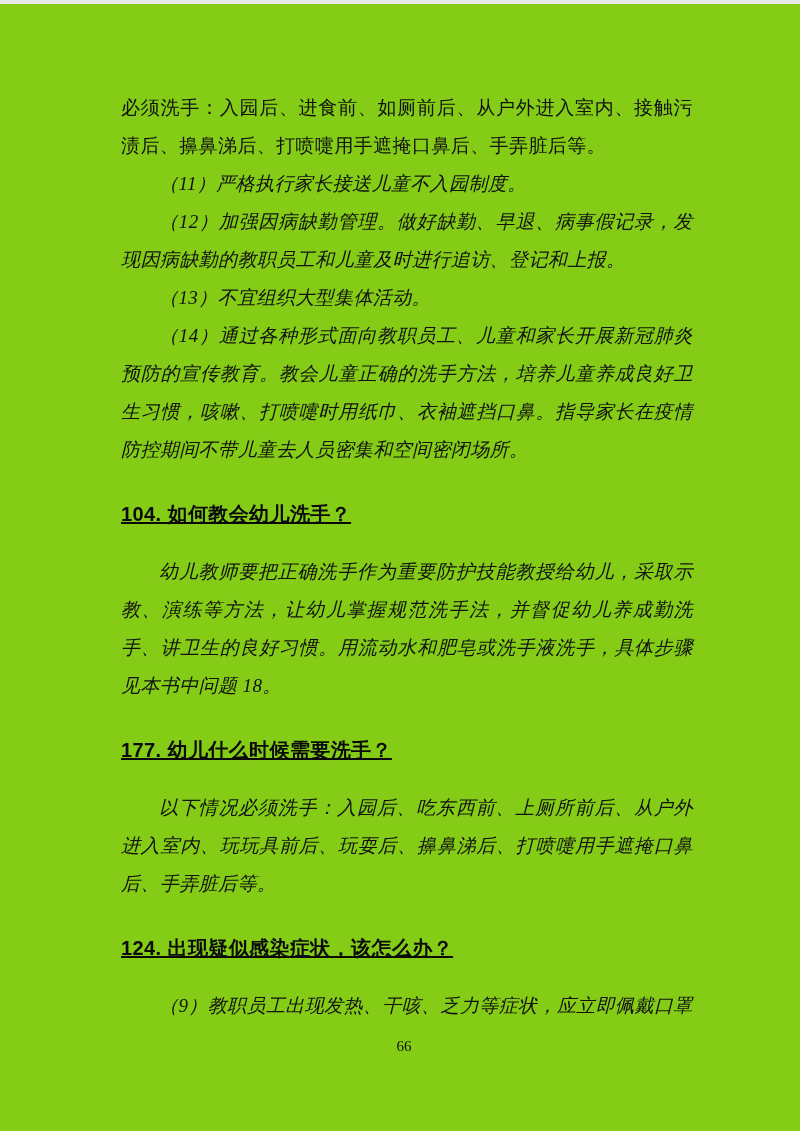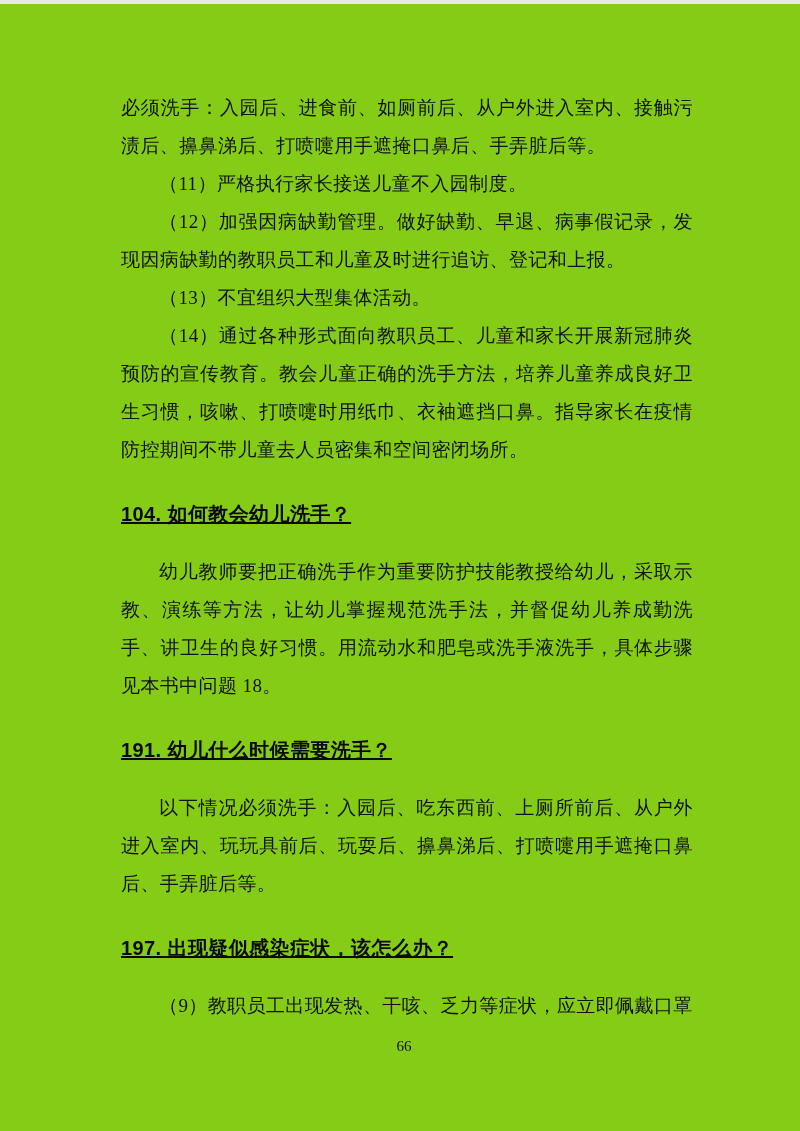--- a/index.html
+++ b/index.html
@@ -27,20 +27,21 @@
     font-family: "Liberation Serif", "DejaVu Serif", serif;
     font-size: 19px;
     line-height: 38px;
     text-align: justify;
     text-justify: inter-ideograph;
     word-break: break-all;
     letter-spacing: 0.4px;
   }
   .para.indent {
     text-indent: 2em;
+    font-style: italic;
   }
   .heading {
     margin: 30px 0 24px 0;
     font-family: "Liberation Sans", "DejaVu Sans", sans-serif;
     font-weight: bold;
     font-size: 20px;
     line-height: 30px;
     color: #0a0a0a;
     letter-spacing: 0.4px;
     text-decoration: underline;
@@ -69,24 +70,24 @@
     <p class="para indent">（12）加强因病缺勤管理。做好缺勤、早退、病事假记录，发现因病缺勤的教职员工和儿童及时进行追访、登记和上报。</p>
 
     <p class="para indent">（13）不宜组织大型集体活动。</p>
 
     <p class="para indent">（14）通过各种形式面向教职员工、儿童和家长开展新冠肺炎预防的宣传教育。教会儿童正确的洗手方法，培养儿童养成良好卫生习惯，咳嗽、打喷嚏时用纸巾、衣袖遮挡口鼻。指导家长在疫情防控期间不带儿童去人员密集和空间密闭场所。</p>
 
     <h2 class="heading">104. 如何教会幼儿洗手？</h2>
 
     <p class="para indent">幼儿教师要把正确洗手作为重要防护技能教授给幼儿，采取示教、演练等方法，让幼儿掌握规范洗手法，并督促幼儿养成勤洗手、讲卫生的良好习惯。用流动水和肥皂或洗手液洗手，具体步骤见本书中问题 18。</p>
 
-    <h2 class="heading">191. 幼儿什么时候需要洗手？</h2>
+    <h2 class="heading">177. 幼儿什么时候需要洗手？</h2>
 
     <p class="para indent">以下情况必须洗手：入园后、吃东西前、上厕所前后、从户外进入室内、玩玩具前后、玩耍后、擤鼻涕后、打喷嚏用手遮掩口鼻后、手弄脏后等。</p>
 
-    <h2 class="heading">197. 出现疑似感染症状，该怎么办？</h2>
+    <h2 class="heading">124. 出现疑似感染症状，该怎么办？</h2>
 
     <p class="para indent">（9）教职员工出现发热、干咳、乏力等症状，应立即佩戴口罩</p>
 
   </div>
 
   <div class="page-number">66</div>
 </div>
 
 </body></html>

